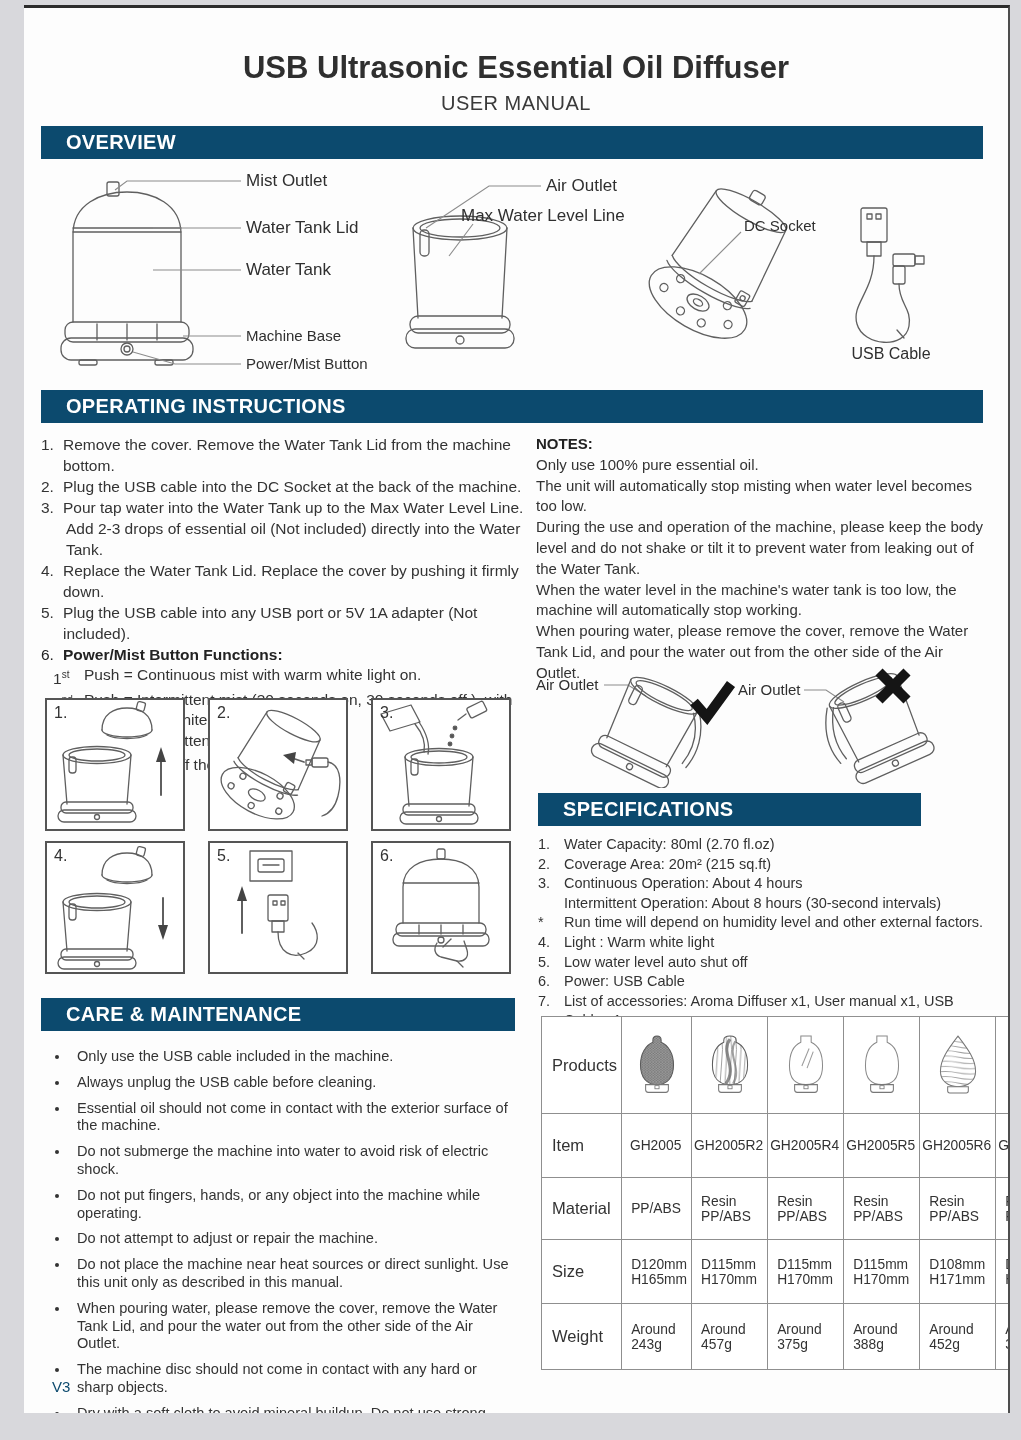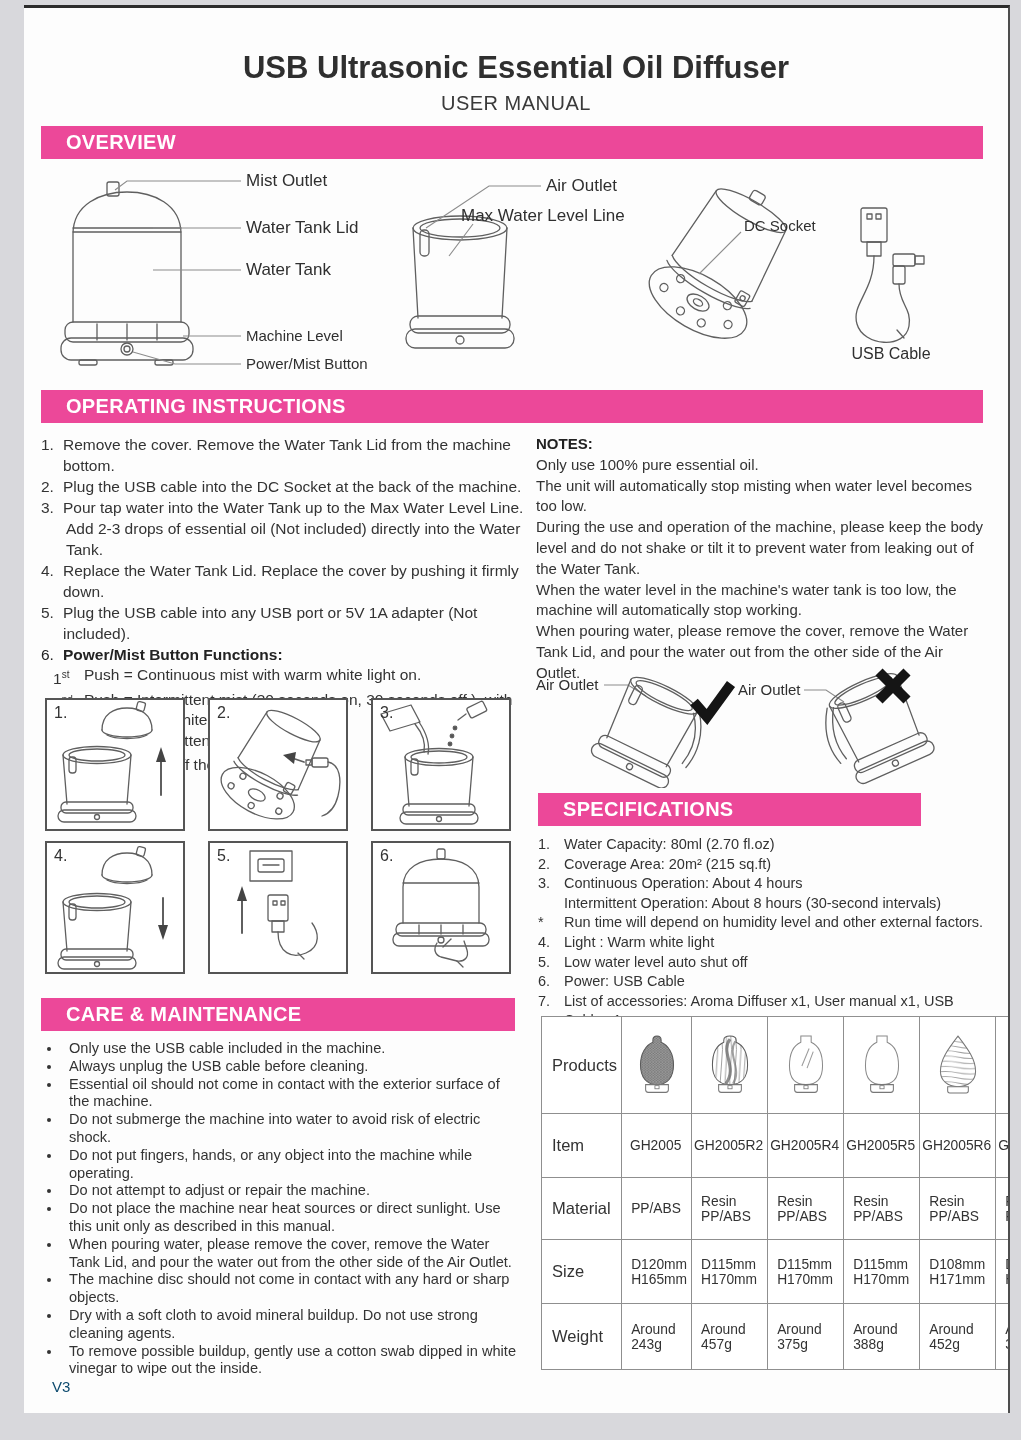--- a/index.html
+++ b/index.html
@@ -21,21 +21,21 @@
   .abs{position:absolute;}
   .doc-title{
     left:0;top:42px;width:100%;text-align:center;
     font-size:31px;font-weight:bold;color:#2f2f2f;letter-spacing:0px;
   }
   .doc-subtitle{
     left:0;top:84px;width:100%;text-align:center;
     font-size:20px;color:#3a3a3a;letter-spacing:0.5px;
   }
   .bar{
-    background:#ec4899;color:#ffffff;font-weight:bold;
+    background:#0c4a6e;color:#ffffff;font-weight:bold;
     font-size:20px;line-height:33px;height:33px;padding-left:25px;
     letter-spacing:0.3px;box-sizing:border-box;
   }
   .label17{font-size:17px;color:#2f2f2f;line-height:20px;white-space:nowrap;}
   svg{display:block;}
   .lineart{stroke:#5f5f5f;fill:none;stroke-width:1.3;stroke-linecap:round;stroke-linejoin:round;}
   .leader{stroke:#8c8c8c;stroke-width:1.1;fill:none;}
   
   .op-list{left:17px;top:426px;width:496px;}
   .op-step{display:flex;font-size:15.5px;line-height:21px;color:#333;}
@@ -56,21 +56,21 @@
     background:#fff;
   }
   .stepnum{position:absolute;left:7px;top:4px;font-size:16px;color:#333;}
   
   .spec-list{left:514px;top:827px;width:452px;}
   .spec-row{display:flex;font-size:14.5px;line-height:19.6px;color:#333;}
   .spec-n{flex:none;width:26px;}
   
   .care-list{left:17px;top:1032px;width:482px;}
   .care-list ul{margin:0;padding-left:21px;list-style:disc;}
-  .care-list li{font-size:14.6px;line-height:17.8px;color:#333;margin:0;padding-left:7px;}
+  .care-list li{font-size:14.6px;line-height:17.8px;color:#333;margin:8px;padding-left:7px;}
   
   .spec-table{border-collapse:collapse;table-layout:fixed;background:#fff;}
   .spec-table td{border:1px solid #8f8f8f;font-size:13.8px;color:#333;
     vertical-align:middle;padding:2px 4px 2px 9px;white-space:pre-line;box-sizing:border-box;}
   .spec-table td.rowhead{font-size:16.5px;padding-left:10px;}
   .spec-table td.prod{padding:2px;text-align:center;}
   .spec-table td.item{text-align:center;padding-left:2px;}
   .version{left:28px;top:1370px;font-size:15px;color:#0c4a6e;}
 </style>
 </head>
@@ -150,21 +150,21 @@
         <path d="M33,48 C33,84 10,96 16,116 C22,138 64,142 68,118 C71,100 58,96 58,76"></path>
         <rect x="52" y="58" width="12" height="18" rx="2"></rect>
         <rect x="52" y="46" width="22" height="12" rx="2"></rect>
         <rect x="74" y="48" width="9" height="8"></rect>
         <line x1="56" y1="122" x2="63" y2="130"></line>
       </g>
     </svg>
     <div class="abs label17" style="left:205px;top:3px;">Mist Outlet</div>
     <div class="abs label17" style="left:205px;top:50px;">Water Tank Lid</div>
     <div class="abs label17" style="left:205px;top:92px;">Water Tank</div>
-    <div class="abs label17" style="left:205px;top:158px;font-size:15px;">Machine Level</div>
+    <div class="abs label17" style="left:205px;top:158px;font-size:15px;">Machine Base</div>
     <div class="abs label17" style="left:205px;top:186px;font-size:15px;">Power/Mist Button</div>
     <div class="abs label17" style="left:505px;top:8px;">Air Outlet</div>
     <div class="abs label17" style="left:420px;top:38px;">Max Water Level Line</div>
     <div class="abs label17" style="left:703px;top:48px;font-size:15px;">DC Socket</div>
     <div class="abs label17" style="left:795px;top:176px;width:110px;text-align:center;font-size:16px;">USB Cable</div>
   </div>
 
   <div class="abs bar" style="left:17px;top:382px;width:942px;">OPERATING INSTRUCTIONS</div>
 
   <div class="abs op-list">

